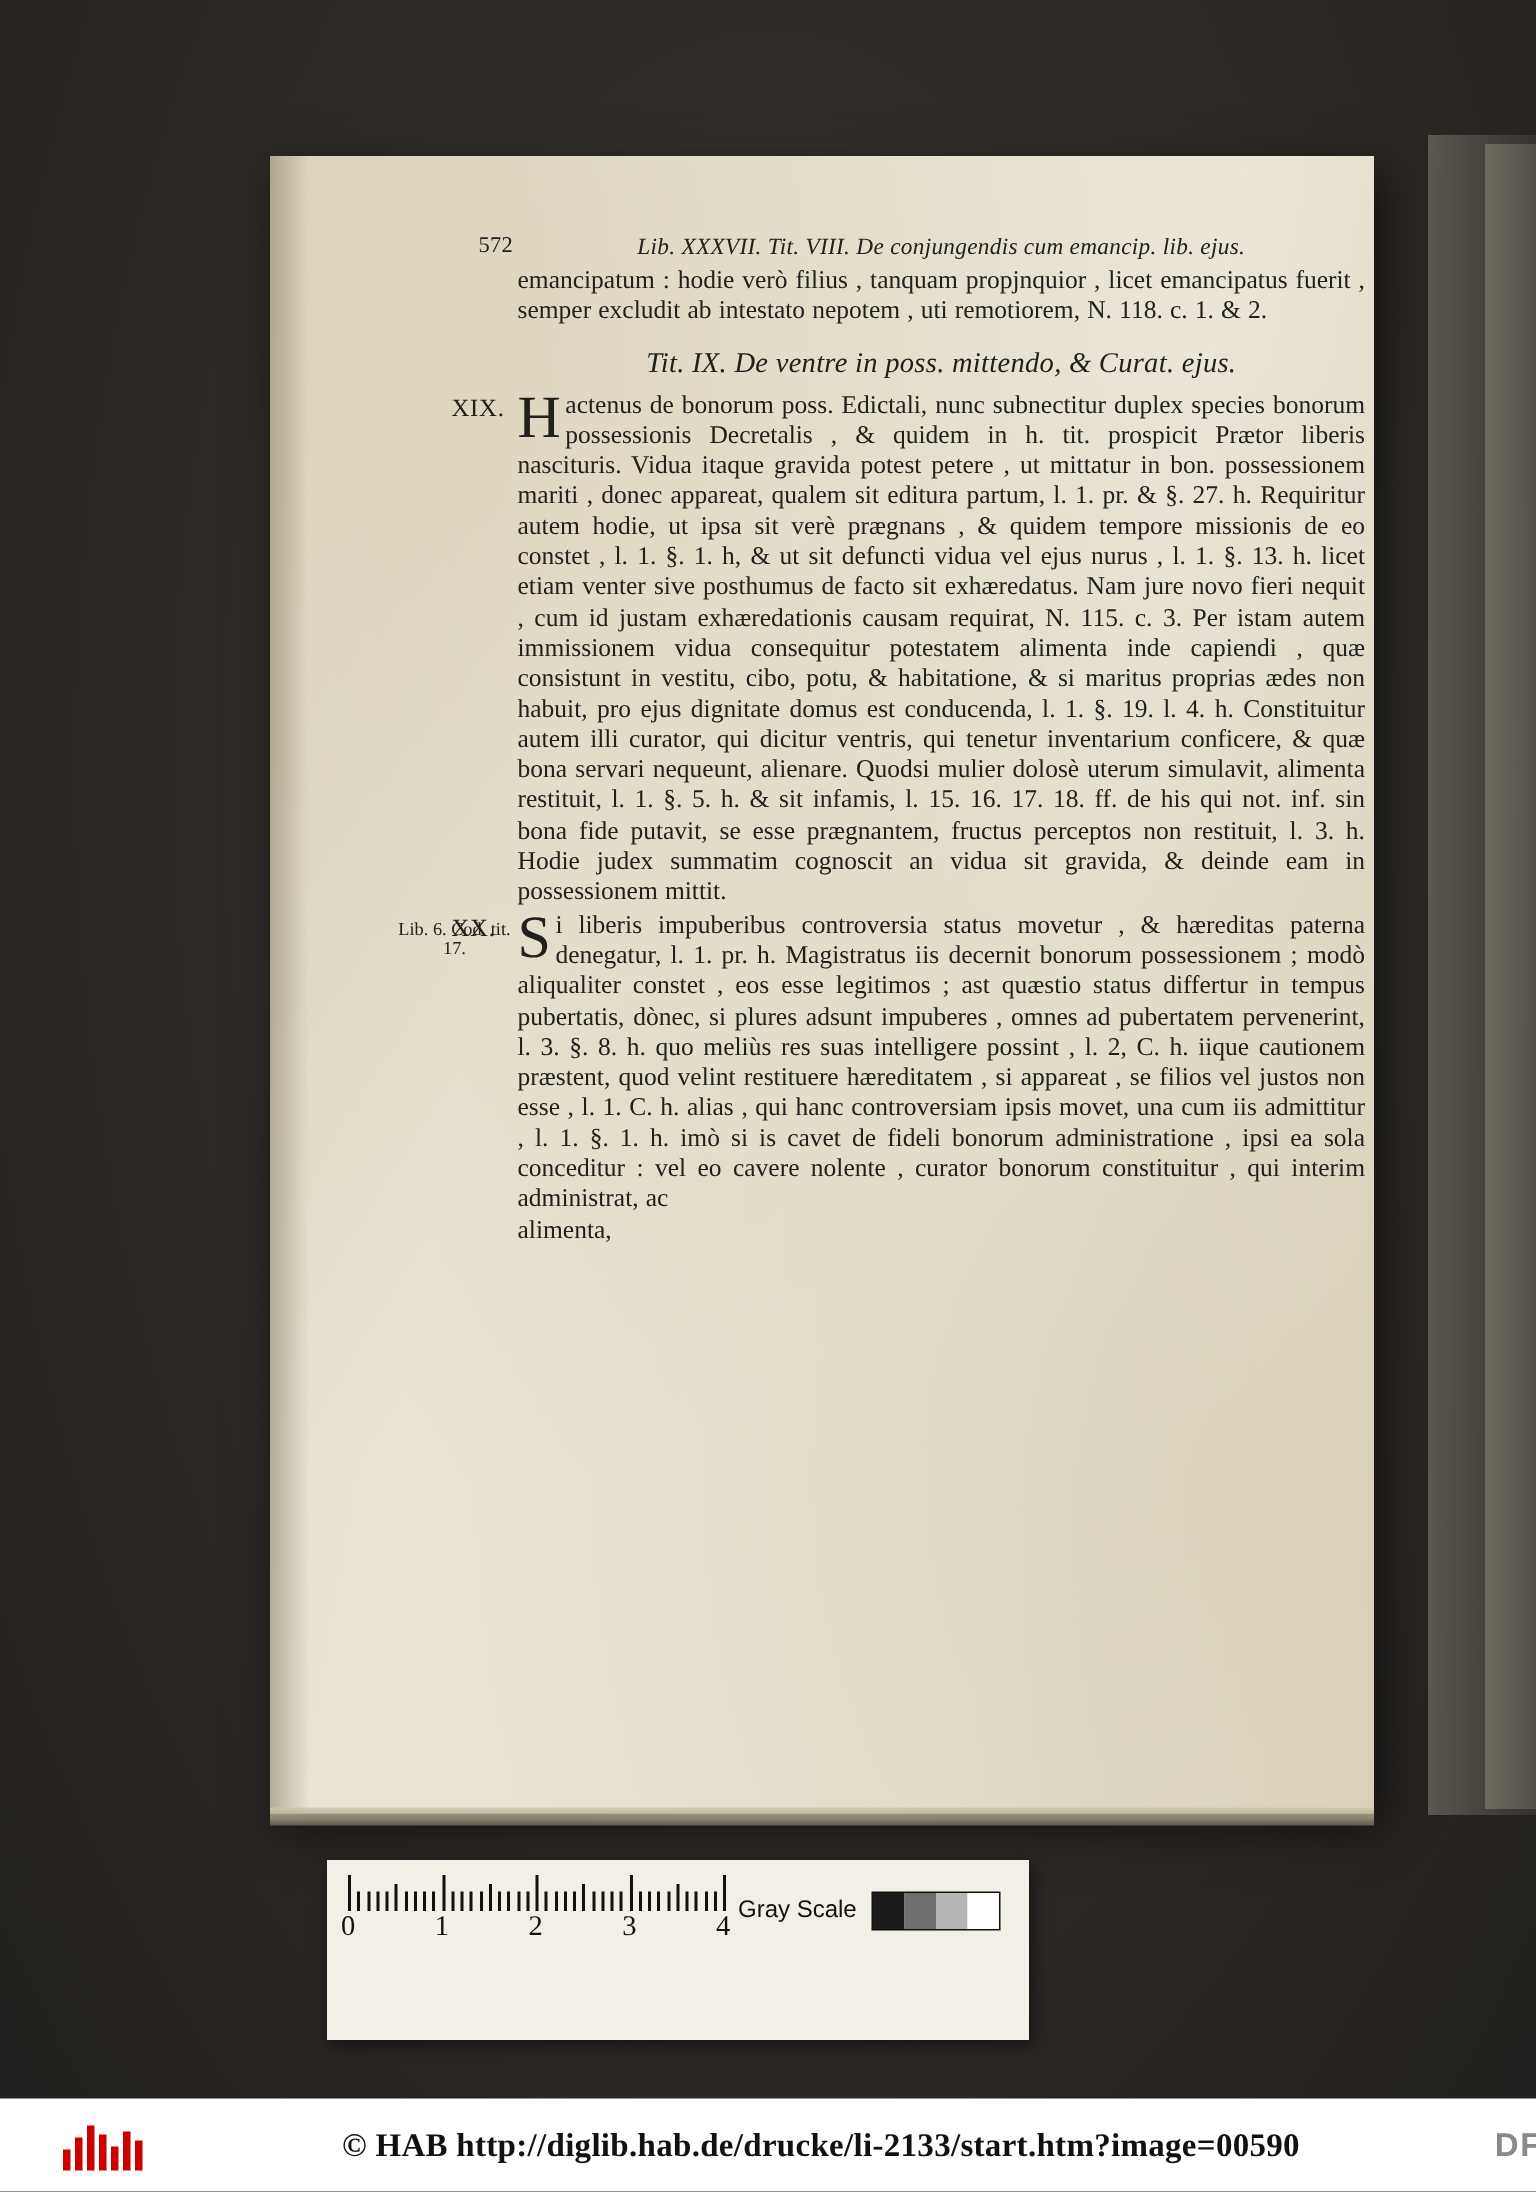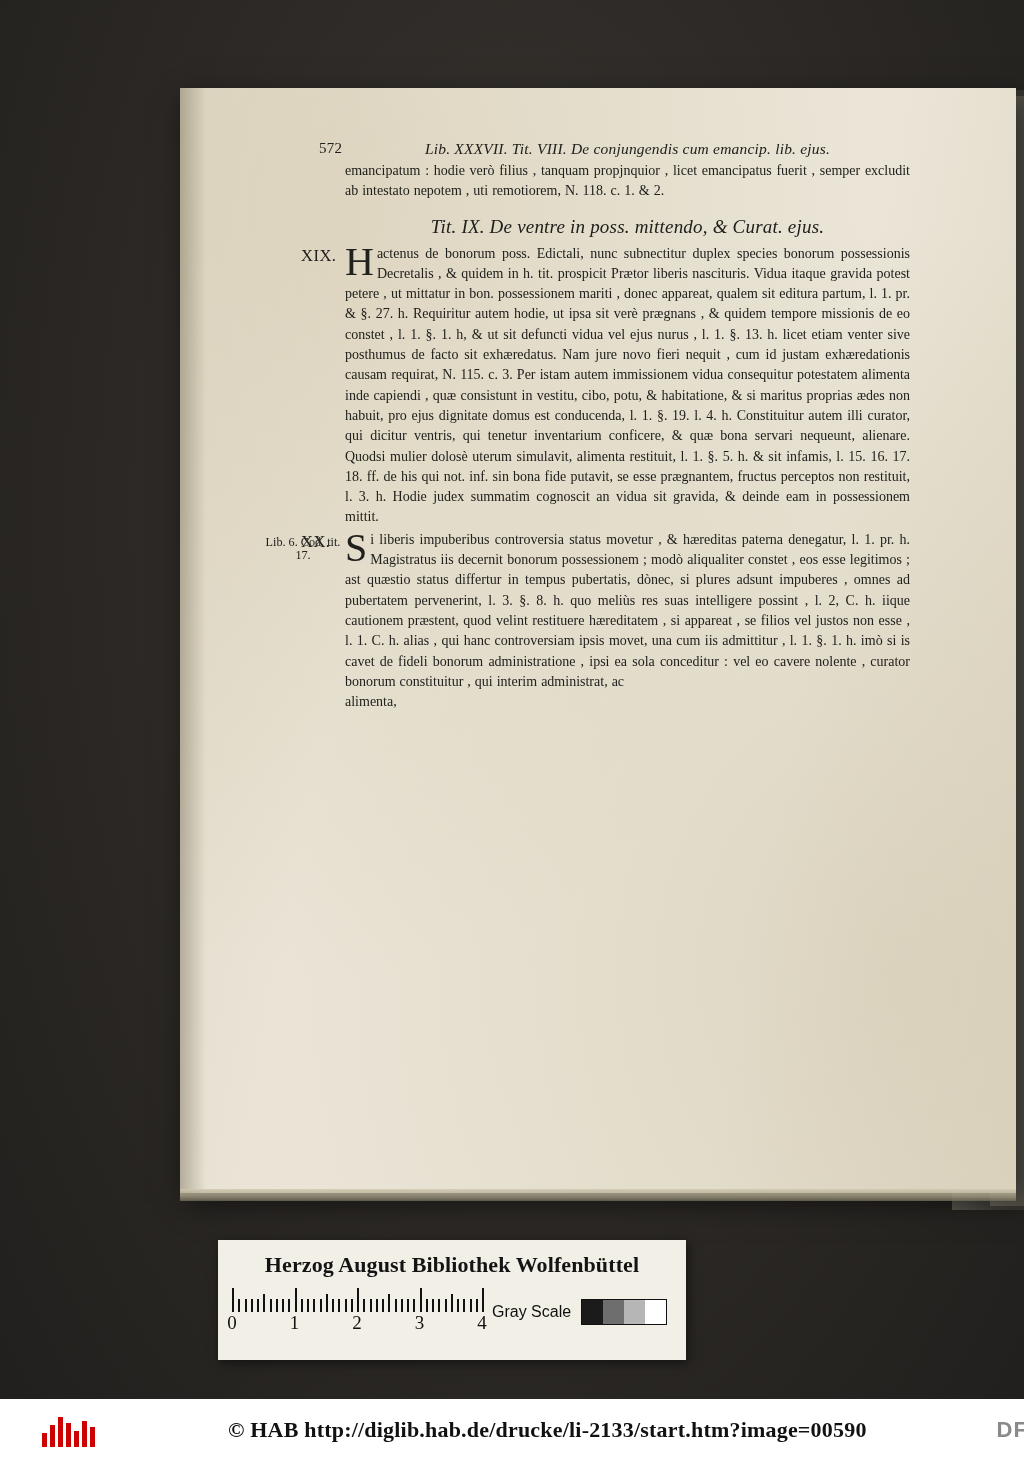--- a/index.html
+++ b/index.html
@@ -24,21 +24,21 @@
   }
   .ghost-right2{
     position:absolute;left:990px;top:96px;width:36px;height:1110px;
     background:linear-gradient(90deg,#8e8a7d 0%, #6a675d 100%);
     opacity:.55;
   }
 
   
   .page{
     position:absolute;
-    left:180px;top:88px;width:836px;height:1105px;
+    left:180px;top:104px;width:736px;height:1105px;
     background:#e7e2d4;
     background-image:
       radial-gradient(ellipse at 20% 12%, rgba(214,203,176,.55) 0%, rgba(231,226,212,0) 55%),
       radial-gradient(ellipse at 85% 80%, rgba(205,195,168,.45) 0%, rgba(231,226,212,0) 60%),
       linear-gradient(100deg, #ded8c6 0%, #e9e4d6 25%, #eae5d7 70%, #ded7c4 100%);
     box-shadow: 6px 10px 28px rgba(0,0,0,.55);
   }
   
   .gutter{
     position:absolute;left:0;top:0;width:26px;height:100%;
@@ -66,21 +66,21 @@
   }
   .running-head .folio{
     font-style:normal;
     float:left;
     margin-left:-26px;
     font-size:15px;
   }
 
   p.body{
     margin:0;
-    font-size:14px;
+    font-size:17px;
     line-height:20.3px;
     text-align:justify;
     text-justify:inter-word;
     word-spacing:.5px;
   }
 
   h2.tit{
     font-style:italic;
     font-weight:normal;
     font-size:19px;
@@ -226,21 +226,20 @@
       <span class="marginal" style="top:6px;margin-left:28px;">Lib. 6. Cod. tit. 17.</span>
       <span class="dropcap">S</span>
       <p class="body">i liberis impuberibus controversia status movetur , &amp; hæreditas paterna denegatur, l. 1. pr. h. Magistratus iis decernit bonorum possessionem ; modò aliqualiter constet , eos esse legitimos ; ast quæstio status differtur in tempus pubertatis, dònec, si plures adsunt impuberes , omnes ad pubertatem pervenerint, l. 3. §. 8. h. quo meliùs res suas intelligere possint , l. 2, C. h.  iique cautionem præstent, quod velint restituere hæreditatem , si appareat , se filios vel justos non esse , l. 1. C. h.  alias , qui hanc controversiam ipsis movet, una cum iis admittitur , l. 1. §. 1. h.  imò si is cavet de fideli bonorum administratione ,  ipsi ea  sola conceditur :  vel eo cavere nolente ,  curator bonorum constituitur ,  qui interim administrat, ac</p>
       <p class="body closing">alimenta,</p>
     </div>
 
   </div>
 </div>
 
 <div class="scalecard">
-  <div class="scale-title">Herzog August Bibliothek Wolfenbüttel</div>
   <div class="scale-row">
     <div class="ruler">
       <div class="ticks" id="ruler-ticks">
           <i style="left: 0px; height: 24px;"></i>
           <i style="left: 6.25px; height: 13px;"></i>
           <i style="left: 12.5px; height: 13px;"></i>
           <i style="left: 18.75px; height: 13px;"></i>
           <i style="left: 25px; height: 13px;"></i>
           <i style="left: 31.25px; height: 18px;"></i>
           <i style="left: 37.5px; height: 13px;"></i>

